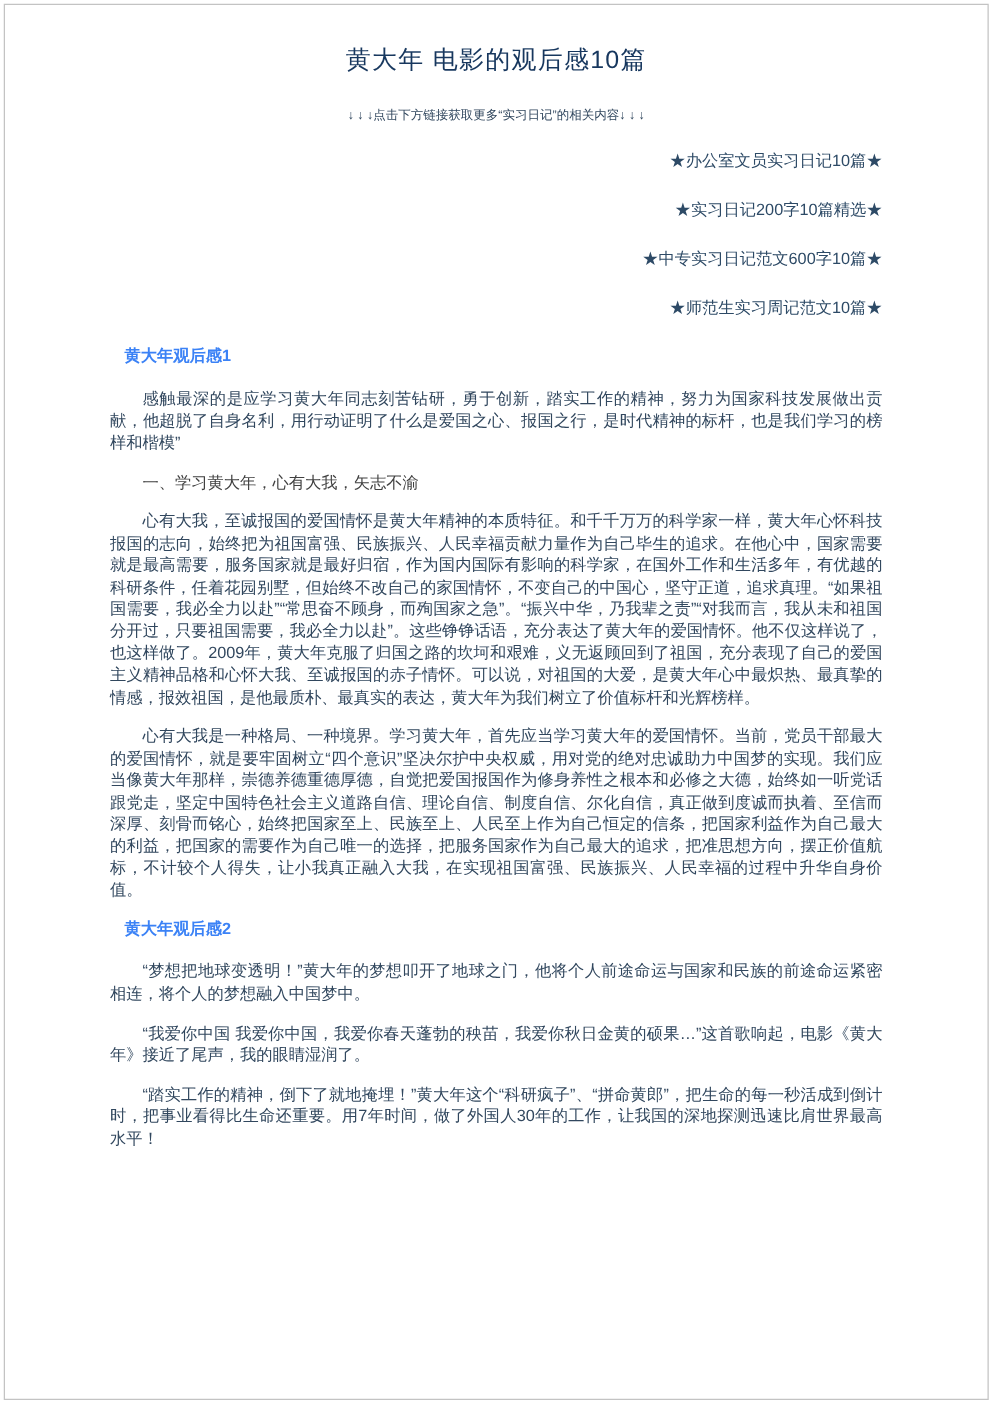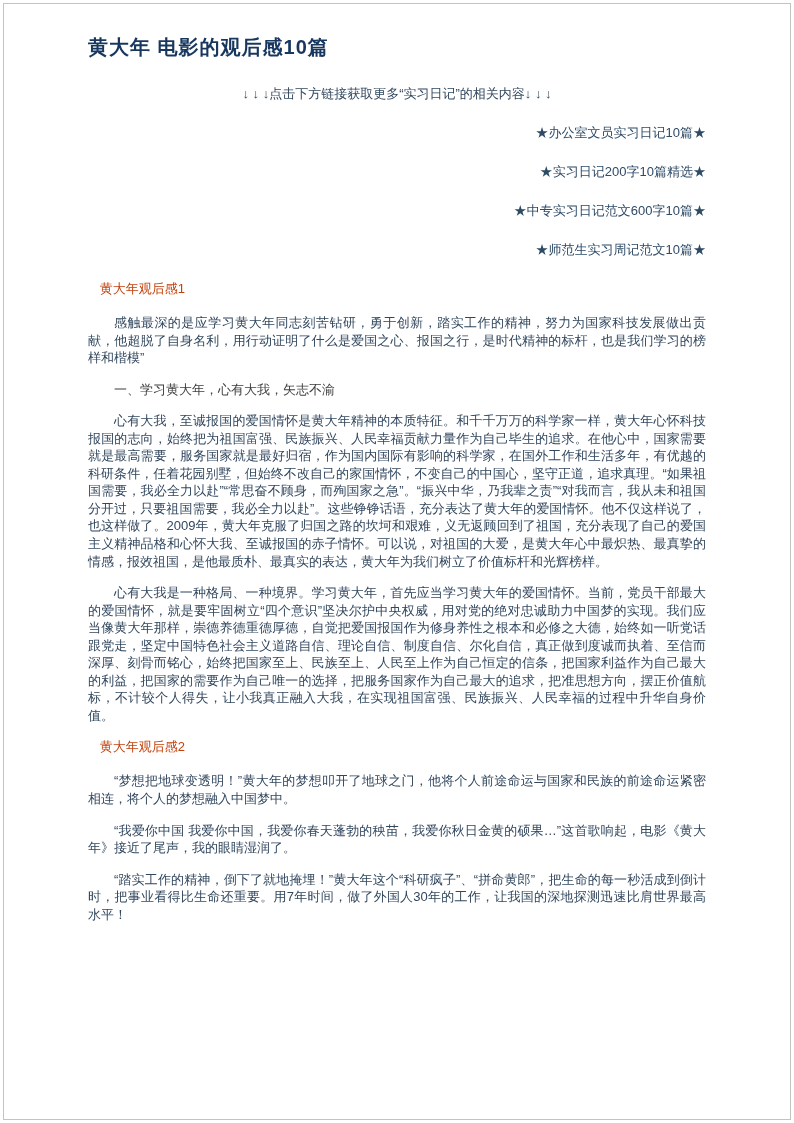--- a/index.html
+++ b/index.html
@@ -13,51 +13,52 @@
   }
   .page {
     position: absolute;
     inset: 3px;
     border: 1px solid #c3c3c3;
     background: #ffffff;
     padding: 30px 84px 36px 84px;
     color: #31475e;
   }
   .doc-title {
+    text-align: center;
     font-size: 20px;
-    font-weight: bold;
+    font-weight: normal;
     color: #17375e;
     letter-spacing: 1px;
     margin-bottom: 24px;
   }
   .para {
     font-size: 13px;
     line-height: 1.35;
     text-align: justify;
     text-indent: 2em;
     margin-bottom: 14px;
     color: #31475e;
   }
   .links-header {
-    font-size: 13px;
+    font-size: 10px;
     text-align: center;
     margin: 18px 0 20px 0;
     color: #31475e;
   }
   .link-row {
     font-size: 13px;
     text-align: right;
     margin: 21px 0;
     color: #2d4a66;
     cursor: pointer;
   }
   .section-heading {
     font-size: 13px;
-    font-weight: normal;
-    color: #c2410c;
+    font-weight: bold;
+    color: #3b82f6;
     padding-left: 0.9em;
     margin: 14px 0 16px 0;
   }
   .subline {
     font-size: 13px;
     line-height: 1.35;
     text-indent: 2em;
     margin-bottom: 14px;
     color: #404040;
   }

